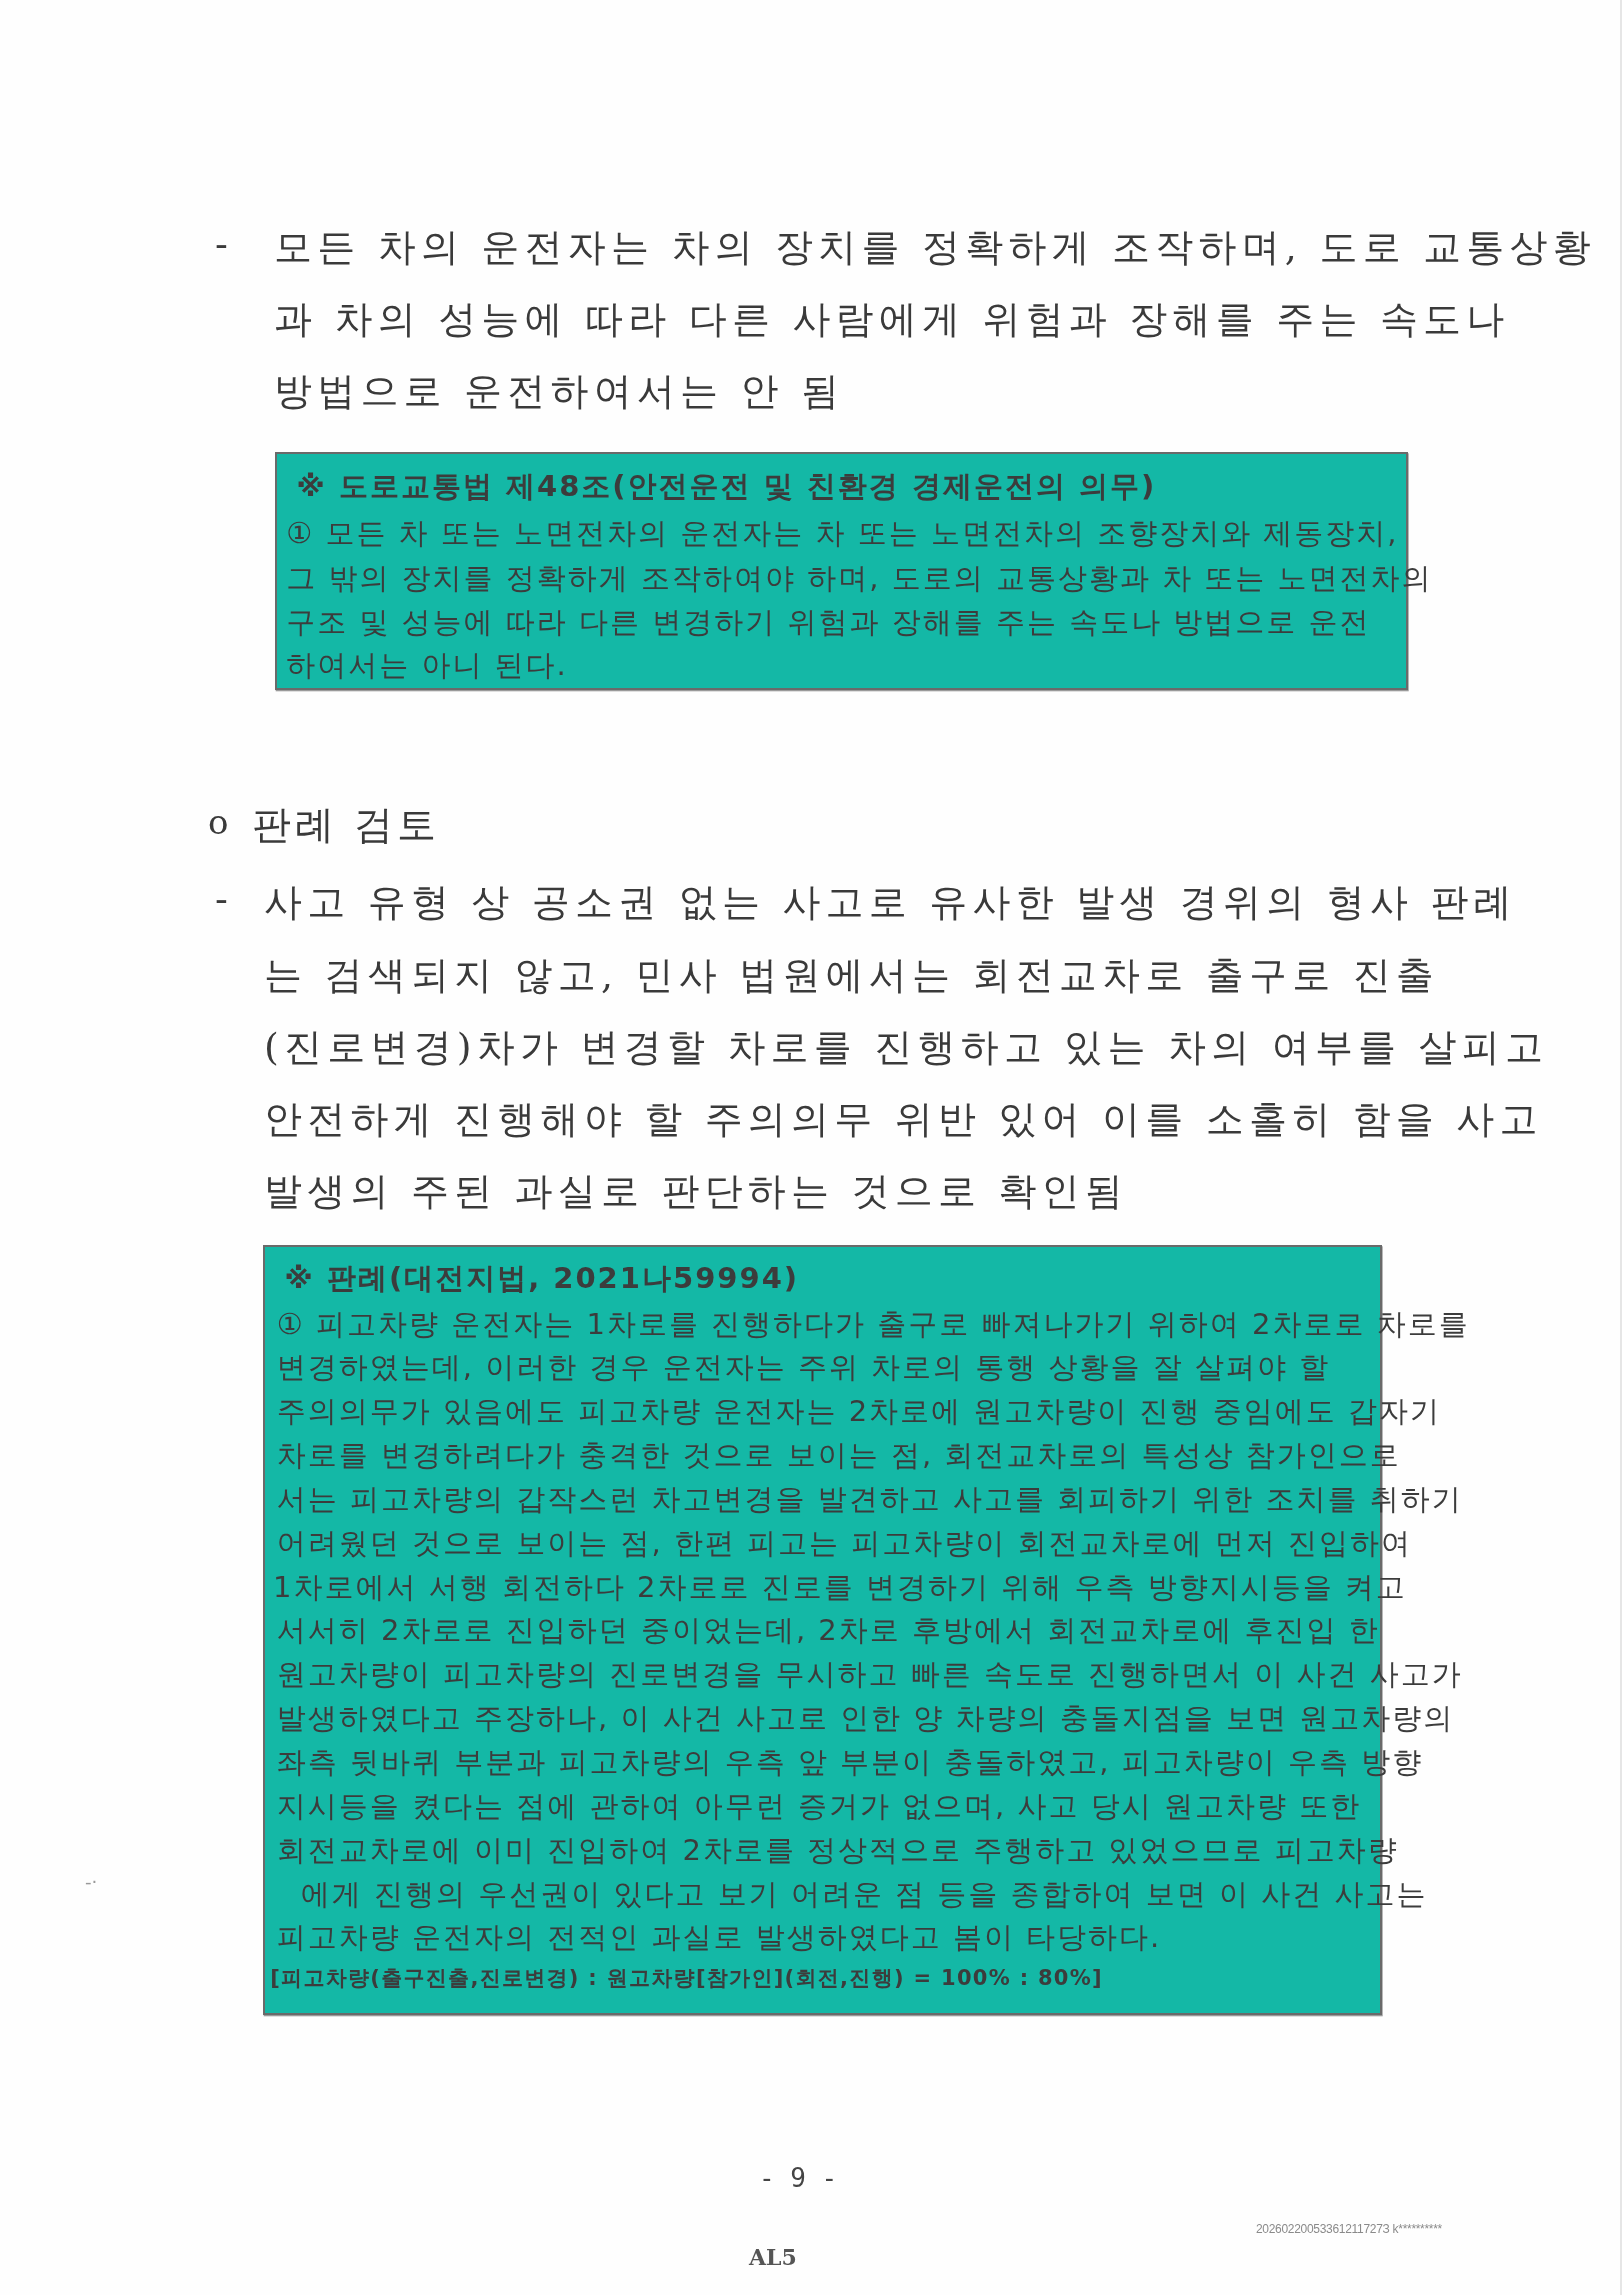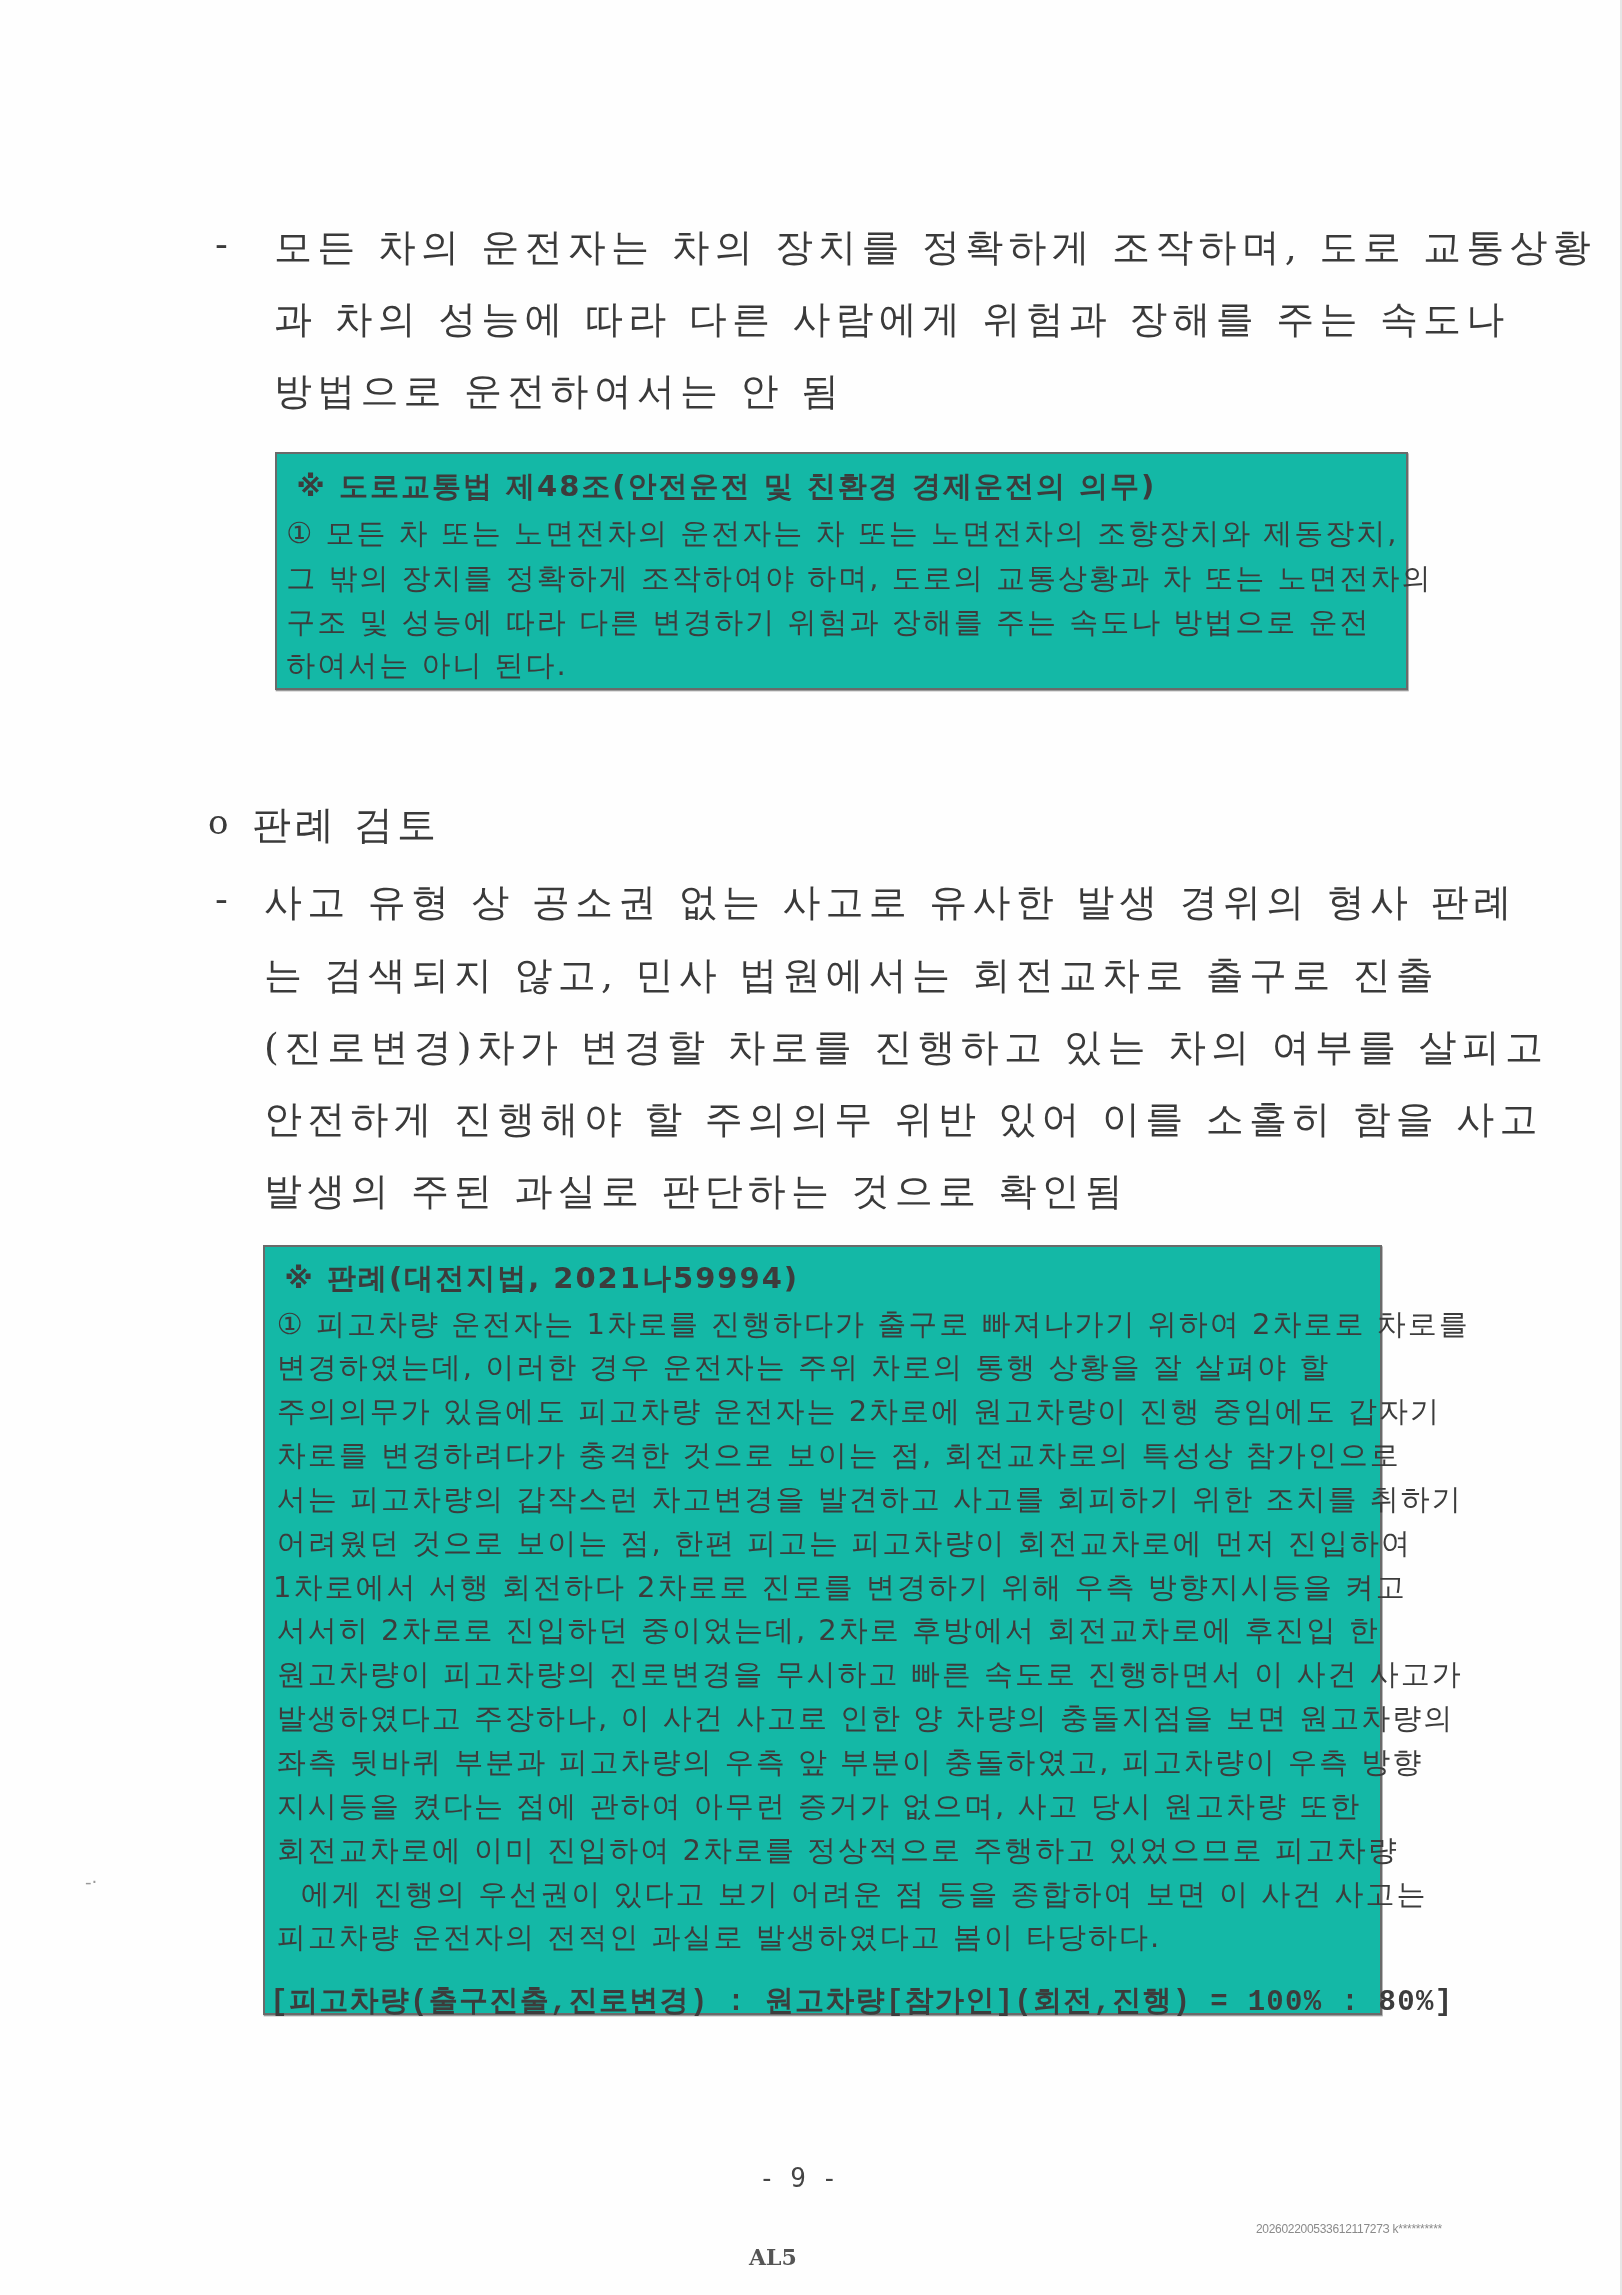--- a/index.html
+++ b/index.html
@@ -87,21 +87,21 @@
     <div class="box-line" style="left:11.8px; top:277px;">어려웠던 것으로 보이는 점, 한편 피고는 피고차량이 회전교차로에 먼저 진입하여</div>
     <div class="box-line" style="left:8px; top:321px;">1차로에서 서행 회전하다 2차로로 진로를 변경하기 위해 우측 방향지시등을 켜고</div>
     <div class="box-line" style="left:11.8px; top:364px;">서서히 2차로로 진입하던 중이었는데, 2차로 후방에서 회전교차로에 후진입 한</div>
     <div class="box-line" style="left:11.8px; top:408px;">원고차량이 피고차량의 진로변경을 무시하고 빠른 속도로 진행하면서 이 사건 사고가</div>
     <div class="box-line" style="left:11.8px; top:452px;">발생하였다고 주장하나, 이 사건 사고로 인한 양 차량의 충돌지점을 보면 원고차량의</div>
     <div class="box-line" style="left:11.8px; top:496px;">좌측 뒷바퀴 부분과 피고차량의 우측 앞 부분이 충돌하였고, 피고차량이 우측 방향</div>
     <div class="box-line" style="left:11.8px; top:540px;">지시등을 켰다는 점에 관하여 아무런 증거가 없으며, 사고 당시 원고차량 또한</div>
     <div class="box-line" style="left:11.8px; top:584px;">회전교차로에 이미 진입하여 2차로를 정상적으로 주행하고 있었으므로 피고차량</div>
     <div class="box-line" style="left:11.8px; top:628px;margin-left:24px;">에게 진행의 우선권이 있다고 보기 어려운 점 등을 종합하여 보면 이 사건 사고는</div>
     <div class="box-line" style="left:11.8px; top:671px;">피고차량 운전자의 전적인 과실로 발생하였다고 봄이 타당하다.</div>
-    <div class="box-line box-title" style="left:5.2px; top:734px; font-size:29px; letter-spacing:1.3px;font-family:Liberation Mono, monospace;">[피고차량(출구진출,진로변경) : 원고차량[참가인](회전,진행) = 100% : 80%]</div>
+    <div class="box-line box-title" style="left:5.2px; top:717px; font-size:21px; letter-spacing:1.3px;">[피고차량(출구진출,진로변경) : 원고차량[참가인](회전,진행) = 100% : 80%]</div>
   </div>
 
   <span class="stray-mark">-·</span>
 
   <div class="page-number">- 9 -</div>
   <div class="footer-id">20260220053361211727З k**********</div>
   <div class="stamp">AL5</div>
 </div>
 
 

